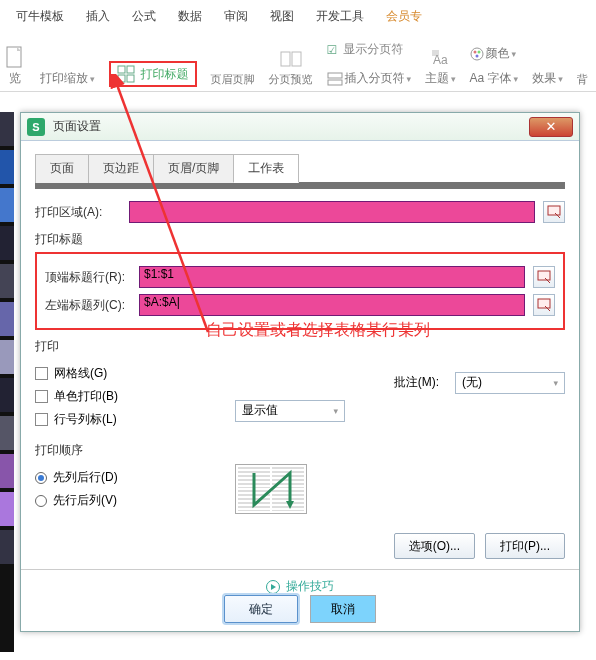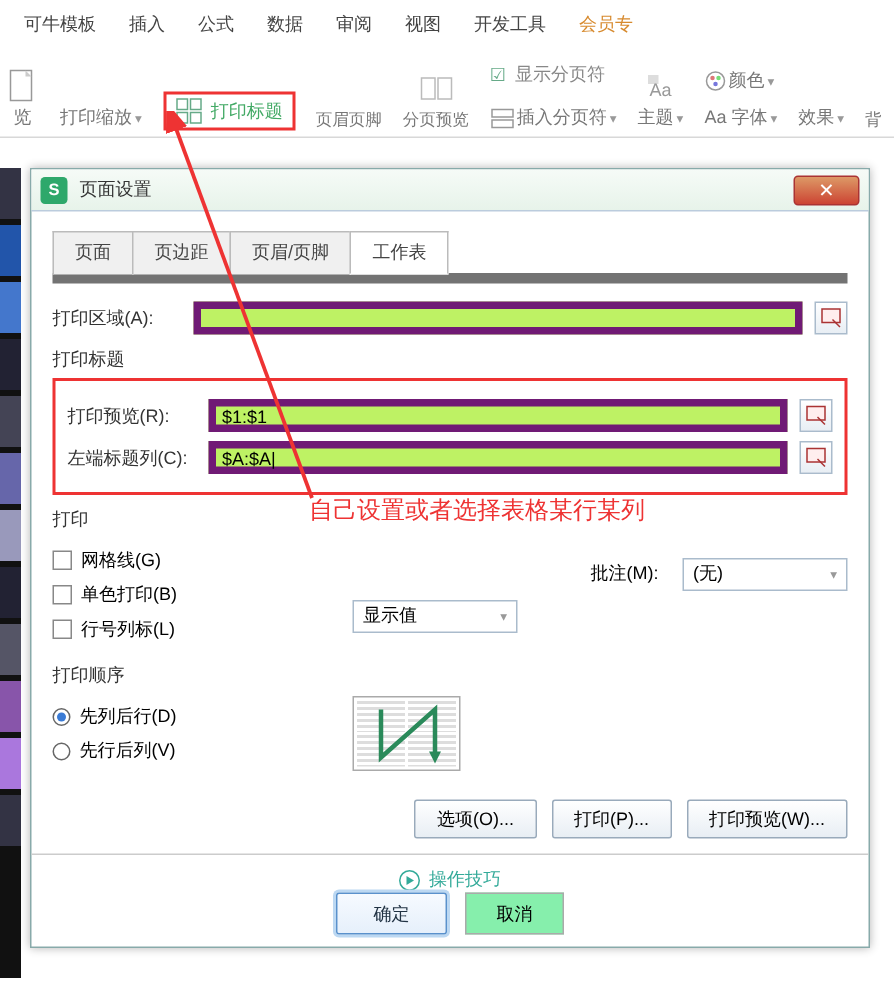--- a/index.html
+++ b/index.html
@@ -29,21 +29,21 @@
 .dlg-close { width:44px; height:20px; background:linear-gradient(#d96,#c43); border:1px solid #a33; border-radius:3px; color:#fff; display:flex; align-items:center; justify-content:center; font-size:13px; }
 
 .dlg-body { padding: 12px 14px 10px; }
 .dlg-tabs { display:flex; border-bottom:7px solid #737373; }
 .dlg-tab { padding:5px 14px; border:1px solid #bbb; border-bottom:none; background:#f0f0f0; color:#444; margin-right:-1px; position:relative; top:1px; }
 .dlg-tab.active { background:#fff; border-bottom:1px solid #fff;text-align:right; }
 
 .section { margin-top:12px; }
 .sec-row { display:flex; align-items:center; margin:6px 0; gap:8px; }
 .sec-lbl { width:86px; color:#333; }
-.inp { flex:1; height:22px; border:5px solid #701a75; padding:0 4px; background:#bef264; }
+.inp { flex:1; height:22px; border:1px solid #701a75; padding:0 4px; background:#ec4899; }
 .pick-btn { width:22px; height:22px; border:1px solid #abc; background:linear-gradient(#fff,#e8eef4); display:flex; align-items:center; justify-content:center; }
 .sec-title { color:#333; margin:8px 0 4px; }
 .red-box2 { border:2px solid #e33; padding:6px 8px; margin-top:4px; }
 
 .ck-row { display:flex; align-items:center; margin:6px 0; gap:6px; }
 .ck { width:13px; height:13px; border:1px solid #888; }
 .row2col { display:flex; align-items:center; }
 .row2col .left { flex: 0 0 200px; }
 .sel { height:22px; border:1px solid #abc; background:#fff; display:flex; align-items:center; padding:0 6px; gap:8px; min-width:110px; justify-content:space-between; }
 
@@ -54,23 +54,23 @@
 .order-img div { background:repeating-linear-gradient(#ddd,#ddd 2px,#fff 2px,#fff 4px); }
 
 .btn-row { display:flex; justify-content:flex-end; gap:10px; margin-top:18px; }
 .btn { height:26px; padding:0 14px; border:1px solid #9ab; background:linear-gradient(#fff,#e8eef4); display:flex; align-items:center; border-radius:2px; }
 
 .dlg-footer { border-top:1px solid #ccc; padding:8px 14px; display:flex; align-items:center; justify-content:space-between;flex-direction:column; }
 .tips { display:flex; align-items:center; gap:6px; color:#3a9; }
 .tips .cir { width:14px; height:14px; border:1.5px solid #3a9; border-radius:50%; display:flex; align-items:center; justify-content:center; }
 .tips .cir::after { content:""; width:0; height:0; border-left:5px solid #3a9; border-top:3px solid transparent; border-bottom:3px solid transparent; margin-left:1px; }
 .ok-btn { height:28px; padding:0 24px; border:1px solid #5a91cc; background:linear-gradient(#f6faff,#e6f0fb); color:#234; display:flex; align-items:center; border-radius:2px; box-shadow:0 0 0 2px #bcd8f2; }
-.cancel-btn { height:28px; padding:0 20px; border:1px solid #aaa; background:#86efac; display:flex; align-items:center; }
-
-.annot { position:absolute; left:206px; top:330px; color:#e33; font-size:16px; font-weight:500; }
+.cancel-btn { height:28px; padding:0 20px; border:1px solid #aaa; background:#7dd3fc; display:flex; align-items:center; }
+
+.annot { position:absolute; left:206px; top:320px; color:#e33; font-size:16px; font-weight:500; }
 
 svg.arrow { position:absolute; left:98px; top:74px; pointer-events:none; }
 
 .side-strip { position:absolute; left:0; top:112px; width:14px; height:540px; background:#111; }
 .side-strip .c { width:14px; height:34px; margin-bottom:4px; }
 </style>
 </head>
 <body>
 
 <div class="ribbon-tabs">
@@ -215,21 +215,21 @@
             <svg width="14" height="14">
               <rect x="1" y="1" width="12" height="9" stroke="#a33" fill="#fee"></rect>
               <path d="M8 8 L13 13" stroke="#a33"></path>
             </svg>
           </div>
       </div>
 
       <div class="sec-title">打印标题</div>
       <div class="red-box2">
         <div class="sec-row">
-          <div class="sec-lbl">打印预览(R):</div>
+          <div class="sec-lbl">顶端标题行(R):</div>
           <div class="inp">$1:$1</div>
           <div class="pick-btn">
               <svg width="14" height="14">
                 <rect x="1" y="1" width="12" height="9" stroke="#a33" fill="#fee"></rect>
                 <path d="M8 8 L13 13" stroke="#a33"></path>
               </svg>
             </div>
         </div>
         <div class="sec-row">
           <div class="sec-lbl">左端标题列(C):</div>
@@ -298,21 +298,20 @@
                 <path d="M18 8 L18 40 L54 8 L54 40" stroke="#2a8a5a" stroke-width="3" fill="none"></path>
                 <path d="M50 36 L54 44 L58 36 Z" fill="#2a8a5a"></path>
               </svg>
           </div>
         </div>
       </div>
 
       <div class="btn-row">
         <div class="btn">选项(O)...</div>
         <div class="btn">打印(P)...</div>
-        <div class="btn">打印预览(W)...</div>
       </div>
     </div>
   </div>
   <div class="dlg-footer">
     <div class="tips">
         <div class="cir"></div>
         <span>操作技巧</span>
       </div>
     <div style="display:flex; gap:12px">
       <div class="ok-btn">确定</div>

